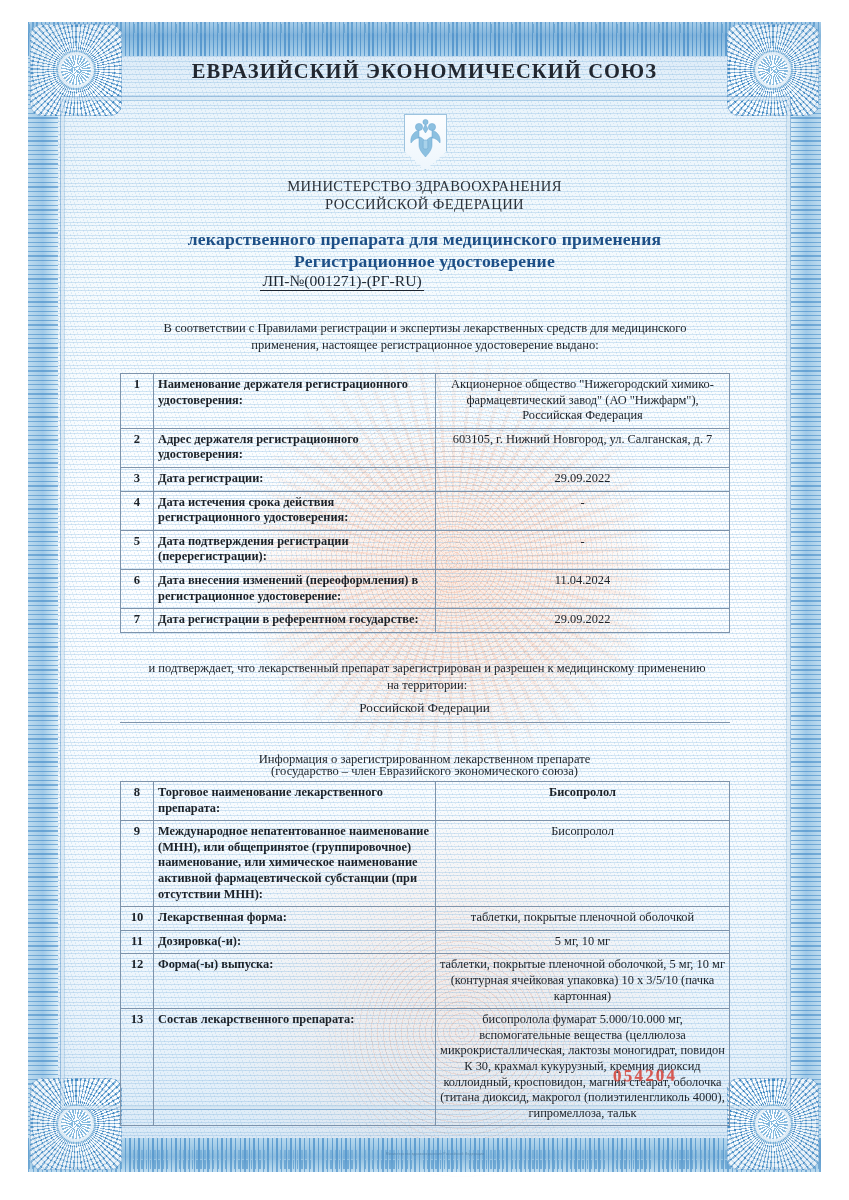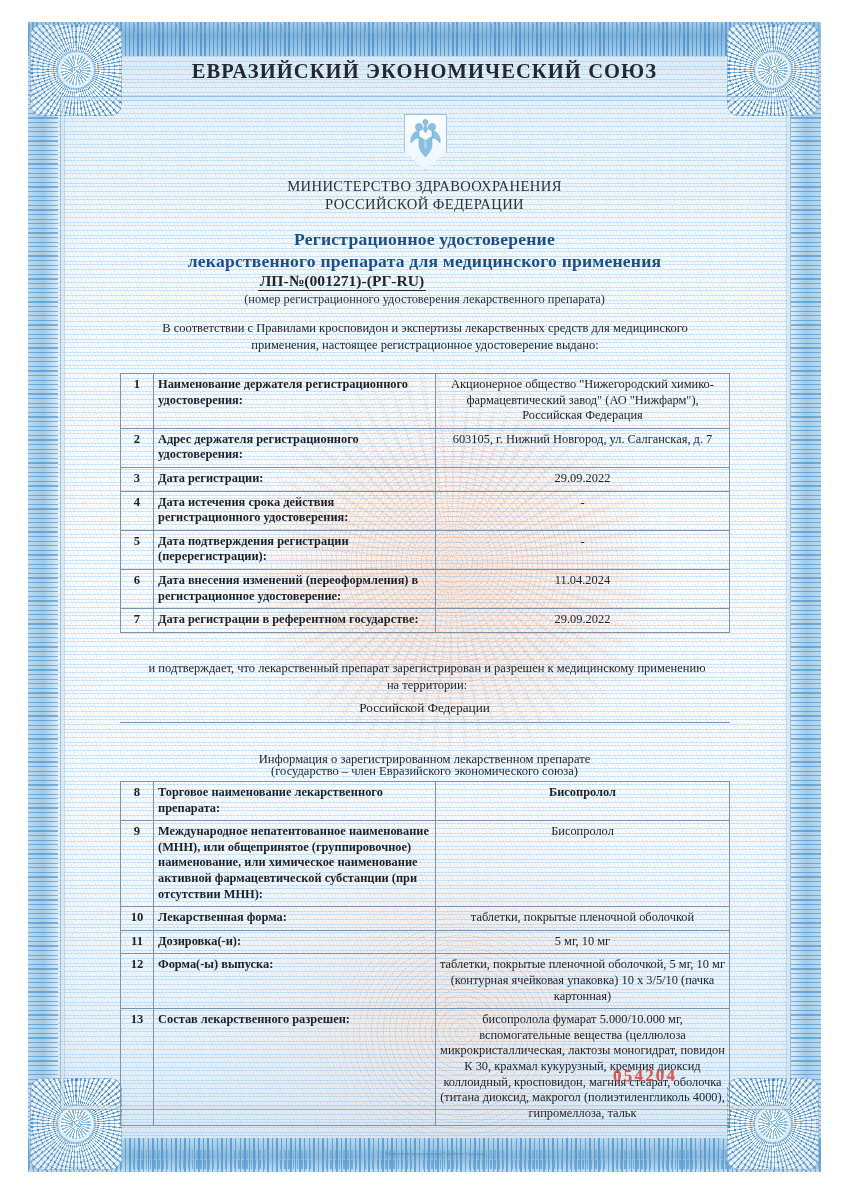--- a/index.html
+++ b/index.html
@@ -172,21 +172,21 @@
     font-size:14.6px;color:#2b3139;line-height:17.5px;letter-spacing:.4px;
   }
 
   .doc-title{
     position:absolute;left:0;top:228px;width:849px;text-align:center;
     font-size:17.6px;font-weight:bold;color:#1d4f86;line-height:22px;
     letter-spacing:.2px;
   }
   .doc-number{
     position:absolute;left:0;top:272px;width:684px;text-align:center;
-    font-size:15.6px;font-weight:bold;color:#1c2530;
+    font-size:15.6px;font-weight:normal;color:#1c2530;
   }
   .doc-number span{border-bottom:1.4px solid #1c2530;padding:0 2px 1px;}
   .doc-number-caption{
     position:absolute;left:0;top:292px;width:849px;text-align:center;
     font-size:12.4px;color:#2b3139;
   }
 
   .intro{
     position:absolute;left:135px;top:320px;width:580px;text-align:center;
     font-size:12.5px;color:#22282f;line-height:16.5px;
@@ -301,31 +301,30 @@
         </g>
       </svg>
     </div>
 
     <div class="ministry">
       <div>МИНИСТЕРСТВО ЗДРАВООХРАНЕНИЯ</div>
       <div>РОССИЙСКОЙ ФЕДЕРАЦИИ</div>
     </div>
 
     <div class="doc-title">
+      <div>лекарственного препарата для медицинского применения</div>
       <div>Регистрационное удостоверение</div>
-      <div>лекарственного препарата для медицинского применения</div>
     </div>
 
     <div class="doc-number">
       <span>ЛП-№(001271)-(РГ-RU)</span>
     </div>
-    <div class="doc-number-caption">(номер регистрационного удостоверения лекарственного препарата)</div>
 
     <div class="intro">
-      <div>В соответствии с Правилами кросповидон и экспертизы лекарственных средств для медицинского</div>
+      <div>В соответствии с Правилами регистрации и экспертизы лекарственных средств для медицинского</div>
       <div>применения, настоящее регистрационное удостоверение выдано:</div>
     </div>
 
     <table class="tbl tbl-a">
       <tbody>
           <tr>
             <td class="c-num">1</td>
             <td class="c-label">Наименование держателя регистрационного удостоверения:</td>
             <td class="c-val">Акционерное общество "Нижегородский химико-фармацевтический завод" (АО "Нижфарм"), Российская Федерация</td>
           </tr>
@@ -393,21 +392,21 @@
             <td class="c-label">Дозировка(-и):</td>
             <td class="c-val">5 мг, 10 мг</td>
           </tr>
           <tr>
             <td class="c-num">12</td>
             <td class="c-label">Форма(-ы) выпуска:</td>
             <td class="c-val">таблетки, покрытые пленочной оболочкой, 5 мг, 10 мг (контурная ячейковая упаковка) 10 х 3/5/10 (пачка картонная)</td>
           </tr>
           <tr>
             <td class="c-num">13</td>
-            <td class="c-label">Состав лекарственного разрешен:</td>
+            <td class="c-label">Состав лекарственного препарата:</td>
             <td class="c-val">бисопролола фумарат 5.000/10.000 мг, вспомогательные вещества (целлюлоза микрокристаллическая, лактозы моногидрат, повидон К 30, крахмал кукурузный, кремния диоксид коллоидный, кросповидон, магния стеарат, оболочка (титана диоксид, макрогол (полиэтиленгликоль 4000), гипромеллоза, тальк</td>
           </tr>
         </tbody>
     </table>
 
     <div class="serial" style="color: rgb(212, 57, 47);">054204</div>
     <div class="microtext">Министерство здравоохранения Российской Федерации</div>
   </div>
 
   <div class="vignette"></div>

